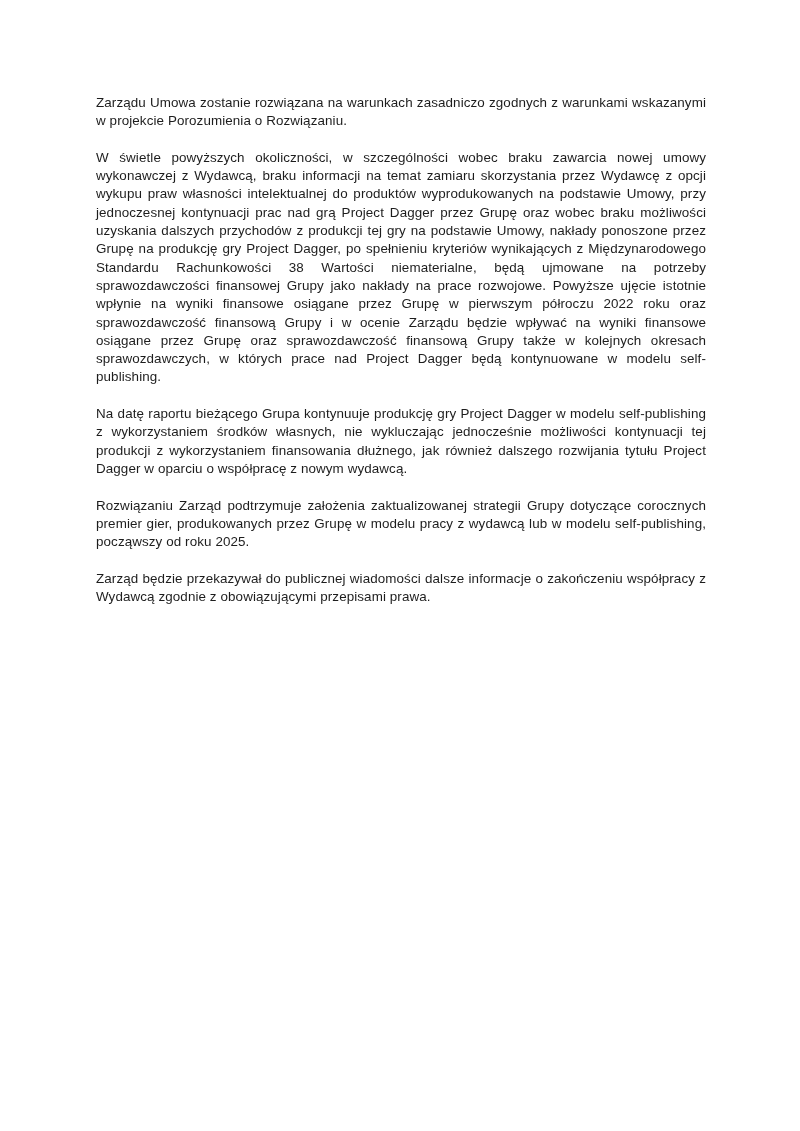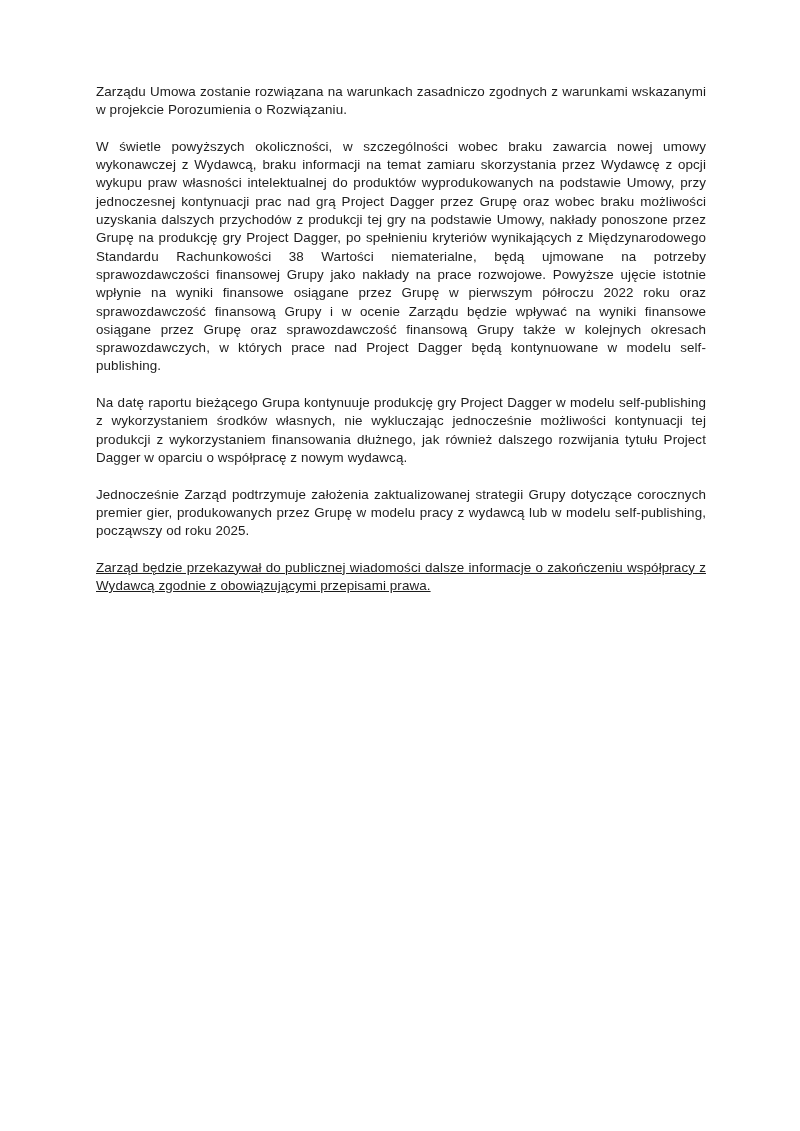--- a/index.html
+++ b/index.html
@@ -11,42 +11,41 @@
     position: relative;
     width: 800px;
     height: 1131px;
     background: #ffffff;
     overflow: hidden;
     font-family: "Liberation Sans", sans-serif;
   }
   .doc-body {
     position: absolute;
     left: 96px;
-    top: 83px;
+    top: 94px;
     width: 610px;
     font-size: 13.4px;
     line-height: 18.3px;
     color: #1d1d1d;
     text-align: justify;
     letter-spacing: 0.1px;
   }
   .doc-body p {
     margin: 0 0 18.3px 0;
   }
   .doc-body p:last-child {
     margin-bottom: 0;
-    text-decoration: underline;
   }
   .seg-italic {
   }
 </style>
 </head>
 <body>
 
 <div class="page">
   <div class="doc-body" id="doc-body" style="color: rgb(29, 29, 29);">
       <p><span>Zarządu Umowa zostanie rozwiązana na warunkach zasadniczo zgodnych z warunkami wskazanymi w projekcie Porozumienia o Rozwiązaniu.</span></p>
       <p><span>W świetle powyższych okoliczności, w szczególności wobec braku zawarcia nowej umowy wykonawczej z Wydawcą, braku informacji na temat zamiaru skorzystania przez Wydawcę z opcji wykupu praw własności intelektualnej do produktów wyprodukowanych na podstawie Umowy, przy jednoczesnej kontynuacji prac nad grą </span><span class="seg-italic">Project Dagger</span><span> przez Grupę oraz wobec braku możliwości uzyskania dalszych przychodów z produkcji tej gry na podstawie Umowy, nakłady ponoszone przez Grupę na produkcję gry </span><span class="seg-italic">Project Dagger</span><span>, po spełnieniu kryteriów wynikających z Międzynarodowego Standardu Rachunkowości 38 Wartości niematerialne, będą ujmowane na potrzeby sprawozdawczości finansowej Grupy jako nakłady na prace rozwojowe. Powyższe ujęcie istotnie wpłynie na wyniki finansowe osiągane przez Grupę w pierwszym półroczu 2022 roku oraz sprawozdawczość finansową Grupy i w ocenie Zarządu będzie wpływać na wyniki finansowe osiągane przez Grupę oraz sprawozdawczość finansową Grupy także w kolejnych okresach sprawozdawczych, w których prace nad </span><span class="seg-italic">Project Dagger</span><span> będą kontynuowane w modelu </span><span class="seg-italic">self-publishing</span><span>.</span></p>
       <p><span>Na datę raportu bieżącego Grupa kontynuuje produkcję gry </span><span class="seg-italic">Project Dagger</span><span> w modelu </span><span class="seg-italic">self-publishing</span><span> z wykorzystaniem środków własnych, nie wykluczając jednocześnie możliwości kontynuacji tej produkcji z wykorzystaniem finansowania dłużnego, jak również dalszego rozwijania tytułu </span><span class="seg-italic">Project Dagger</span><span> w oparciu o współpracę z nowym wydawcą.</span></p>
-      <p><span>Jednocześnie Zarząd podtrzymuje założenia zaktualizowanej strategii Grupy dotyczące corocznych premier gier, produkowanych przez Grupę w modelu pracy z wydawcą lub w modelu </span><span class="seg-italic">self-publishing,</span><span> począwszy od roku 2025.</span></p>
+      <p><span>Rozwiązaniu Zarząd podtrzymuje założenia zaktualizowanej strategii Grupy dotyczące corocznych premier gier, produkowanych przez Grupę w modelu pracy z wydawcą lub w modelu </span><span class="seg-italic">self-publishing,</span><span> począwszy od roku 2025.</span></p>
       <p><span>Zarząd będzie przekazywał do publicznej wiadomości dalsze informacje o zakończeniu współpracy z Wydawcą zgodnie z obowiązującymi przepisami prawa.</span></p>
     </div>
 </div>
 
 </body></html>

